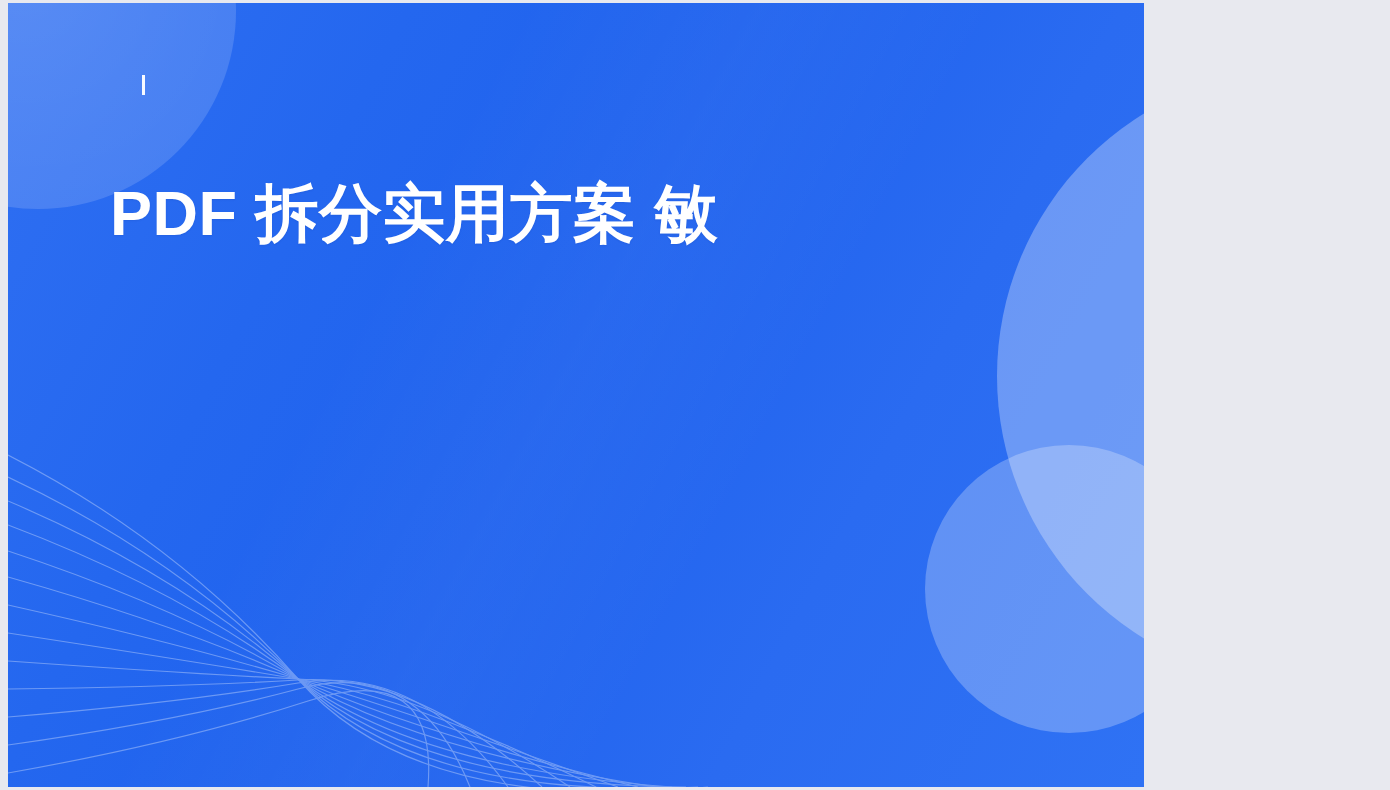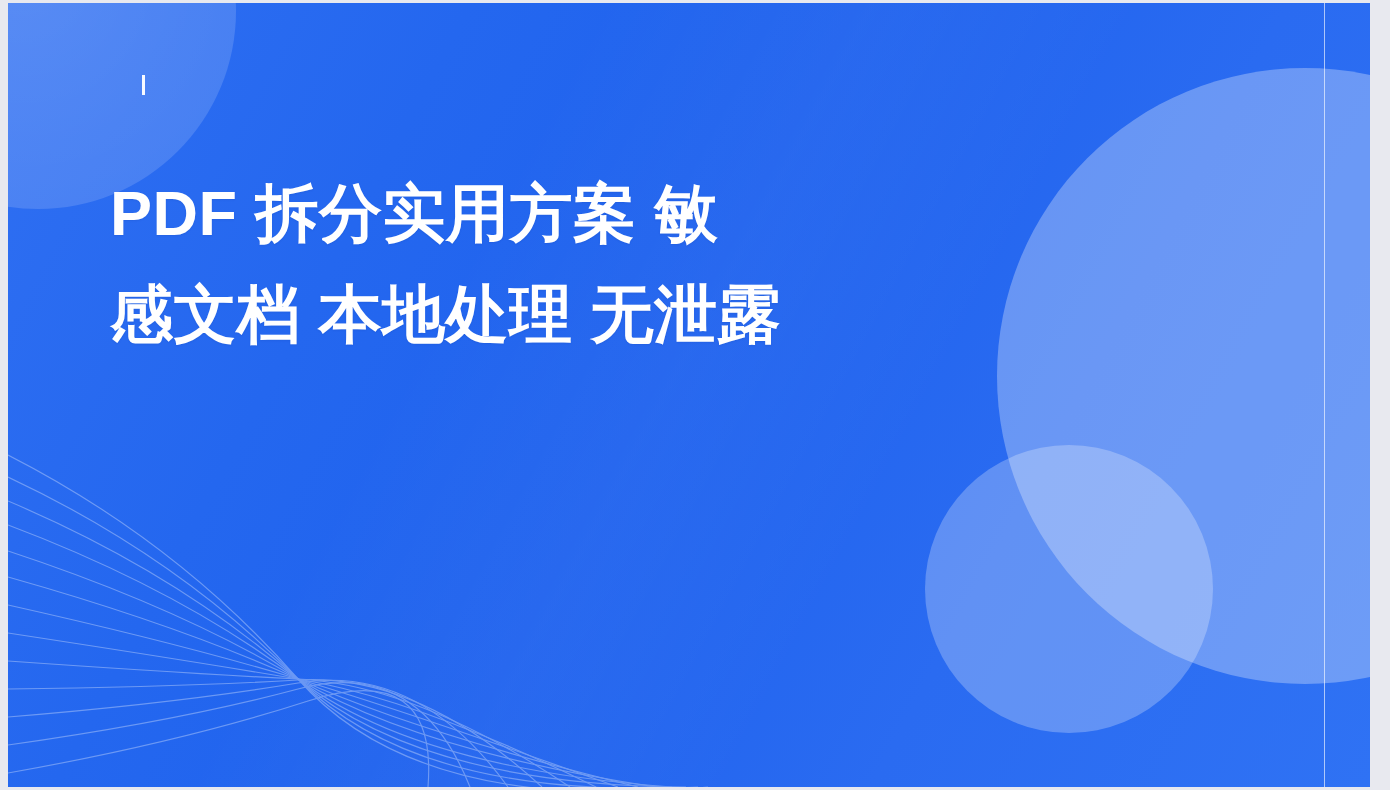--- a/index.html
+++ b/index.html
@@ -17,21 +17,21 @@
     height: 790px;
     overflow: hidden;
     background: #e8e9ef;
   }
 
   
   .slide-canvas {
     position: absolute;
     left: 8px;
     top: 3px;
-    width: 1362px;
+    width: 1136px;
     height: 784px;
     overflow: hidden;
     background: #1d63ef;
   }
 
   
   .bg-gradient {
     position: absolute;
     inset: 0;
     background:
@@ -172,17 +172,16 @@
           <path d="M0,298 Q170,274 290,242 T462,340"></path>
           <path d="M0,326 Q170,296 300,254 T420,340"></path>
         </g>
       </svg>
     </div>
 
     <div class="title-tick"></div>
 
     <div class="title-block">
       <div class="title-line">PDF 拆分实用方案 敏</div>
-      <div class="title-line">感文档 本地处理 无泄露</div>
     </div>
 
   </div>
 </div>
 
 </body></html>

